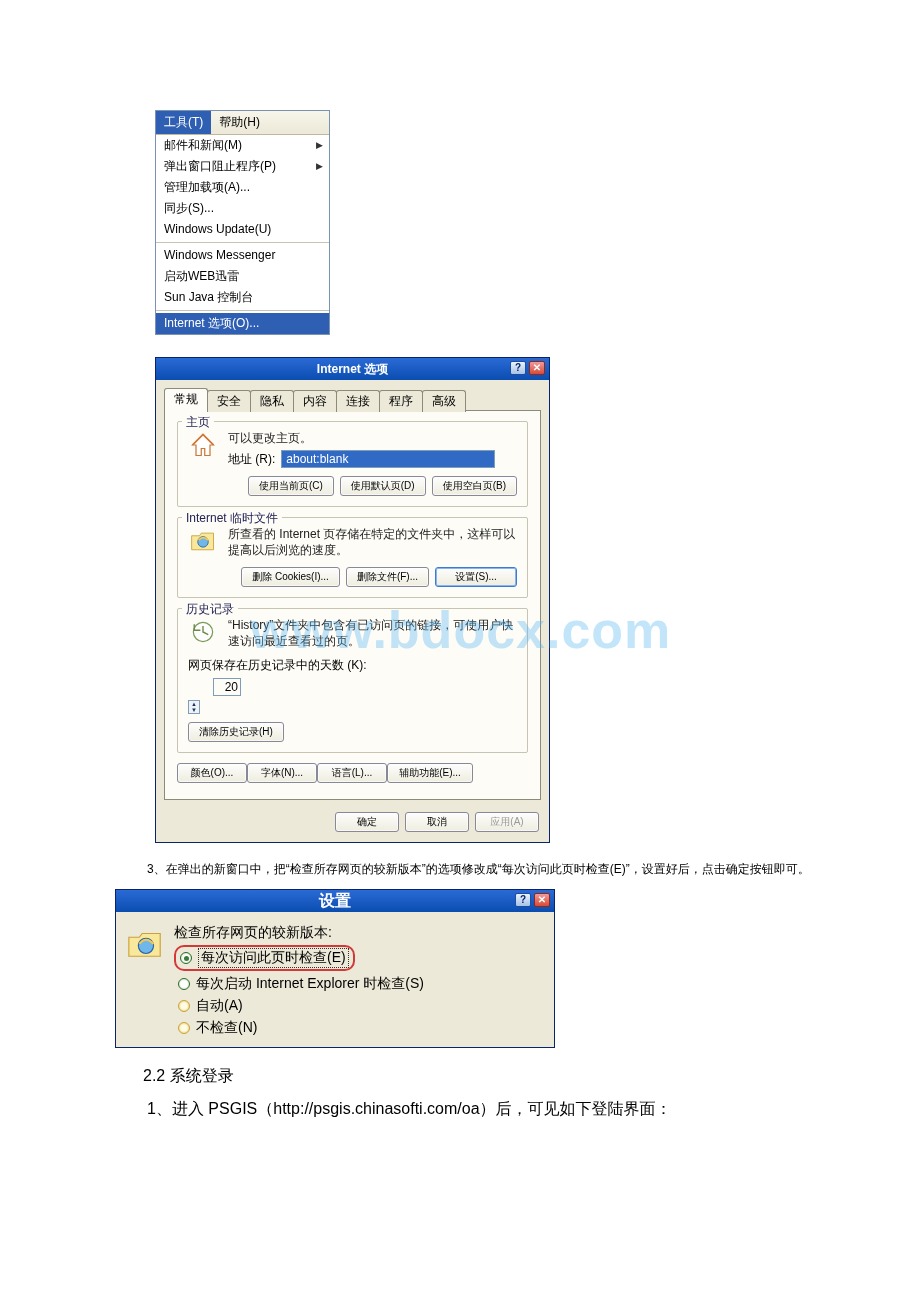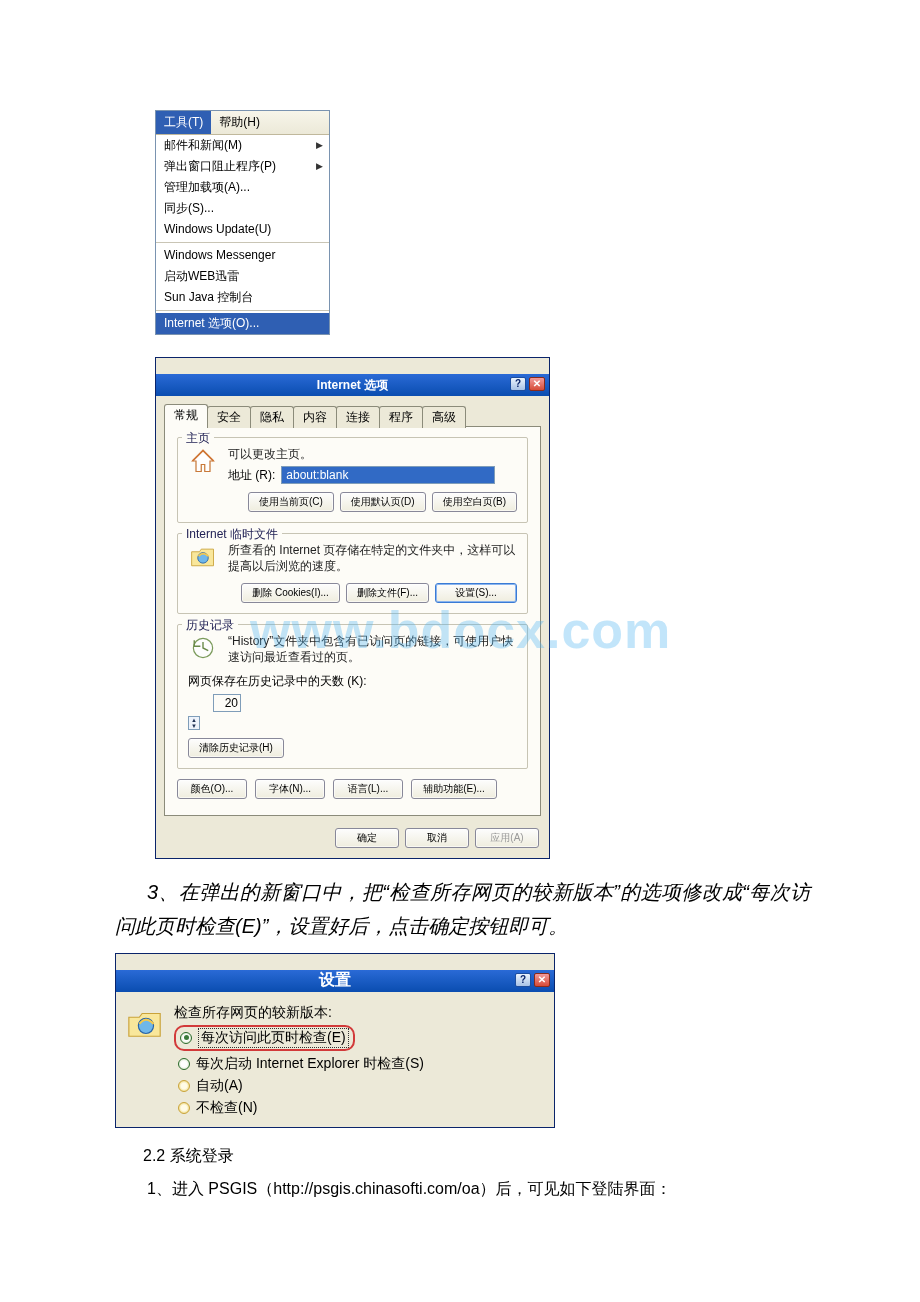--- a/index.html
+++ b/index.html
@@ -9,21 +9,21 @@
   .menubar { display: flex; background: linear-gradient(#f7f5ea,#ece9d8); border-bottom: 1px solid #c0b89c; }
   .menu-title { padding: 3px 8px; cursor: default; }
   .menu-title.active { background: #2f5fb3; color: #fff; }
   .menu-body { background: #fff; }
   .menu-item { display: flex; justify-content: space-between; align-items: center; padding: 2px 6px 2px 8px; line-height: 17px; }
   .menu-item .tri { font-size: 9px; color: #333; }
   .menu-sep { border-top: 1px solid #c9c5b5; margin: 2px 0; }
   .menu-item.sel { background: #2f5fb3; color: #fff; }
 
   .options-window { width: 395px; border: 1px solid #0a246a; background: #ece9d8; margin-left: 40px; position: relative; z-index: 1; }
-  .win-title { background: linear-gradient(#2a6ad6,#0a4db0); color: #fff; font-weight: 700; font-size: 12px; display: flex; align-items: center; justify-content: center; height: 22px; position: relative; margin-top: 16px; }
+  .win-title { background: linear-gradient(#2a6ad6,#0a4db0); color: #fff; font-weight: 700; font-size: 12px; display: flex; align-items: center; justify-content: center; height: 22px; position: relative; }
   .win-title .controls { position: absolute; right: 4px; top: 3px; display: flex; gap: 3px; }
   .win-ctrl { width: 16px; height: 14px; border: 1px solid #1d4d9e; border-radius: 2px; display: flex; align-items: center; justify-content: center; font-size: 10px; font-weight: 700; line-height: 1; }
   .win-ctrl.help { background: linear-gradient(#eaf3fd,#a8c2e6); color: #0a246a; }
   .win-ctrl.close { background: linear-gradient(#f29a9a,#d64b37); color: #fff; border-color: #8a2a1a; }
   .tabs { display: flex; padding: 8px 8px 0 8px; gap: 0; }
   .tab { border: 1px solid #8b8b7a; border-bottom: none; padding: 2px 9px; font-size: 12px; background: #ece9d8; border-top-left-radius: 3px; border-top-right-radius: 3px; margin-right: -1px; position: relative; }
   .tab.active { background: #fdfcf7; z-index: 2; padding-bottom: 3px; margin-bottom: -1px; }
   .tab:not(.active) { top: 2px; }
   .tabpanel { border: 1px solid #8b8b7a; margin: 0 8px 8px 8px; background: #fdfcf7; padding: 10px 12px 12px 12px; }
   .group { border: 1px solid #c7c4b4; border-radius: 2px; padding: 8px 10px 10px 10px; margin-bottom: 10px; position: relative; }
@@ -35,25 +35,25 @@
   .addr-input { border: 1px solid #7f9db9; padding: 1px 4px; font-size: 12px; width: 214px; background: #316ac5; color: #fff; }
   .addr-input::selection { background: #316ac5; color: #fff; }
   .btnrow { display: flex; justify-content: flex-end; gap: 6px; margin-top: 8px; }
   .xpbtn { border: 1px solid #889; border-radius: 3px; background: linear-gradient(#fdfdfd,#efedde); font-size: 10px; padding: 2px 10px; min-width: 82px; text-align: center; box-shadow: 0 0 0 1px rgba(255,255,255,0.6) inset; }
   .xpbtn.emph { border: 1px solid #3a7bd5; box-shadow: 0 0 0 1px #8ab4ee inset; }
   .small-note { font-size: 12px; line-height: 1.35; color: #222; }
   .hist-line { display: flex; align-items: flex-start; gap: 4px; font-size: 12px; margin-top: 8px; flex-direction: column; }
   .spin { border: 1px solid #7f9db9; width: 28px; padding: 1px 2px; font-size: 12px; text-align: right; margin-left: 25px; }
   .spin-btns { display: inline-flex; flex-direction: column; border: 1px solid #7f9db9; background: #eef3fb; }
   .spin-btns span { font-size: 6px; line-height: 6px; padding: 0 2px; color: #235; }
-  .bottom-btns { display: flex; gap: 8px; justify-content: flex-start; padding: 0 0 4px 0; }
+  .bottom-btns { display: flex; gap: 0; justify-content: flex-start; padding: 0 0 4px 0; }
   .dlg-actions { display: flex; justify-content: flex-end; gap: 6px; padding: 4px 10px 10px 0; }
   .xpbtn.dis { color: #999; }
 
-  .body-text { font-size: 20px; line-height: 1.7; margin: 16px 0 10px 0; text-align: justify; font-style: italic; }
+  .body-text { font-size: 12px; line-height: 1.7; margin: 16px 0 10px 0; text-align: justify; }
   .indent { text-indent: 32px; }
   .section-head { font-size: 16px; margin: 18px 0 12px 28px; }
   .body-text2 { font-size: 16px; margin: 6px 0 6px 32px; }
 
   .settings-window { width: 440px; border: 1px solid #0a246a; background: #ece9d8; margin-left: 0; position: relative; }
   .settings-body { padding: 12px 12px 10px 10px; display: flex; gap: 10px; }
   .ie-icon { width: 38px; height: 38px; flex-shrink: 0; }
   .opt-list { font-size: 14px; color: #000; }
   .opt-head { font-weight: 400; font-size: 14px; color: #000; }
   .opt { display: flex; align-items: center; gap: 6px; margin: 4px 0 0 4px; font-size: 14px; }

